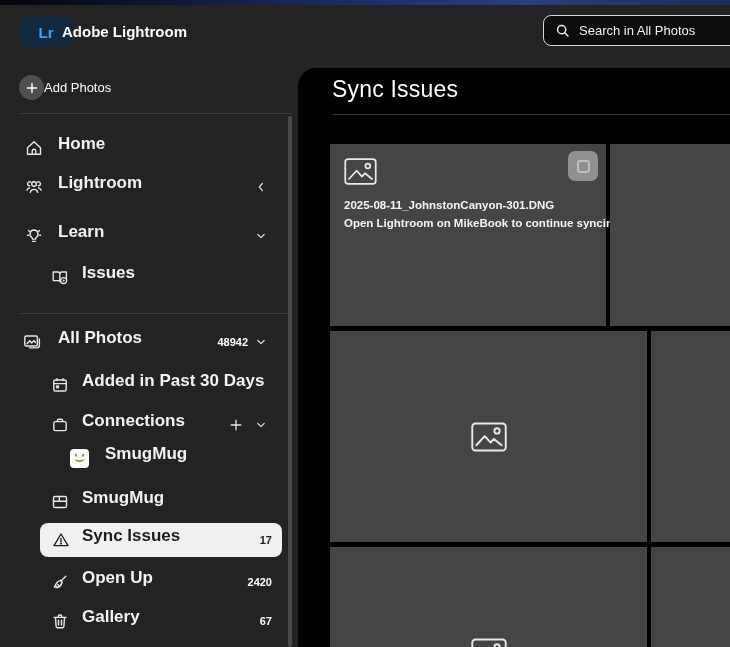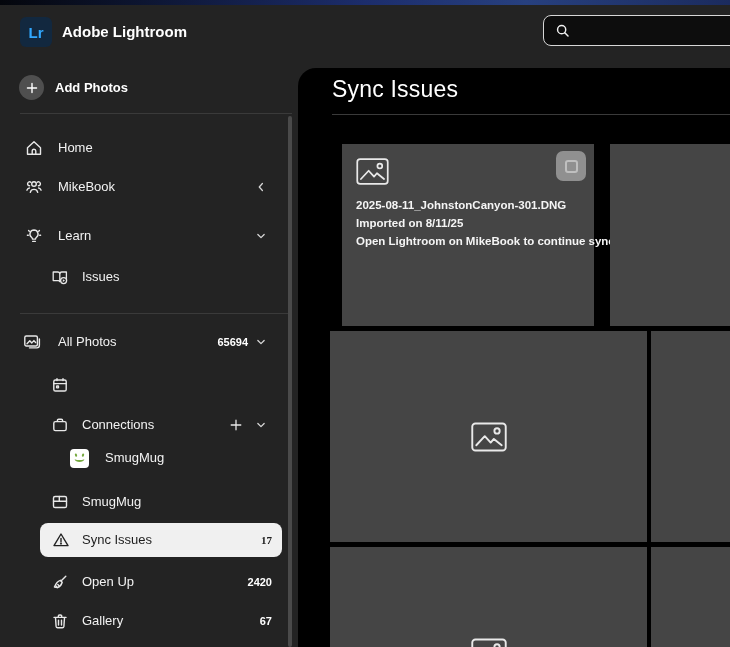--- a/index.html
+++ b/index.html
@@ -14,21 +14,21 @@
   svg { display:block; }
 
   
   .top-strip {
     position:absolute; left:0; top:0; width:730px; height:5px;
     background:linear-gradient(90deg,#04060c 0%,#0e1736 22%,#1c2d6c 50%,#27407f 72%,#1b2b5e 100%);
   }
 
   
   .logo {
-    position:absolute; left:20px; top:17px; width:32px; height:30px;
+    position:absolute; left:20px; top:17px; width:52px; height:30px;
     background:#12283f; border-radius:6px; color:#31a8ff;
     font-weight:700; font-size:15px; display:flex; align-items:center; justify-content:center;
   }
   .app-title { position:absolute; left:62px; top:23px; font-size:15px; font-weight:700; color:#fff; }
   .searchbox {
     position:absolute; left:543px; top:15px; width:210px; height:31px;
     background:#0d0d0d; border:1px solid #d6d6d6; border-radius:8px;
     display:flex; align-items:center; padding-left:10px;
   }
   .searchbox .sicon { color:#f0f0f0; margin-right:8px; }
@@ -37,60 +37,60 @@
     font-family:"Liberation Sans", sans-serif; font-size:13px; width:150px;
   }
   .searchbox input::placeholder { color:#f0f0f0; opacity:1; }
 
   
   .add-photos { position:absolute; left:19px; top:75px; height:25px; display:flex; align-items:center; cursor:pointer; }
   .add-photos .pcirc {
     width:25px; height:25px; border-radius:50%; background:#4f4f4f;
     display:flex; align-items:center; justify-content:center; color:#fff;
   }
-  .add-photos .plabel { margin-left:11px; font-size:13px; font-weight:700; color:#fff; }
+  .add-photos .plabel { font-size:13px; font-weight:400; color:#fff; }
 
   .sdivider { position:absolute; left:20px; width:272px; height:1px; background:#3a3a3a; }
 
   
   .nav-row { position:absolute; left:0; width:292px; height:34px; color:#f2f2f2; cursor:pointer; }
   .nicon { position:absolute; top:7px; width:20px; height:20px; color:#e8e8e8; }
-  .nlabel { position:absolute; top:9px; font-size:13px; font-weight:400; white-space:nowrap; }
+  .nlabel { position:absolute; top:3px; font-size:17px; font-weight:700; white-space:nowrap; }
   .ind0 .nicon { left:24px; } .ind0 .nlabel { left:58px; }
   .ind1 .nicon { left:50px; } .ind1 .nlabel { left:82px; }
   .ind2 .nicon { left:70px; } .ind2 .nlabel { left:105px; }
   .count { position:absolute; top:11px; right:20px; font-size:11px; font-weight:700; color:#fff; }
   .count.inner { right:44px; }
   .chev { position:absolute; top:10px; right:24px; width:14px; height:14px; color:#d8d8d8; }
   .rowplus { position:absolute; top:9px; right:48px; width:16px; height:16px; color:#e8e8e8; }
 
   
   .nav-pill {
     position:absolute; left:40px; width:242px; height:34px;
     background:#f0f0f0; border-radius:8px; color:#1d1d1d; cursor:pointer;
   }
   .nav-pill .nicon { left:11px; color:#222; }
   .nav-pill .nlabel { left:42px; color:#1d1d1d; }
-  .nav-pill .count { right:10px; color:#1d1d1d;font-family:Liberation Serif, serif; }
+  .nav-pill .count { right:10px; color:#1d1d1d; }
 
   .side-scrollbar {
     position:absolute; left:288px; top:116px; width:4px; height:531px;
     background:#4a4a4a; border-radius:2px;
   }
 
   
   .main-panel {
     position:absolute; left:298px; top:68px; width:432px; height:579px;
     background:#000; border-top-left-radius:18px; overflow:hidden;
   }
   .main-title { position:absolute; left:34px; top:8px; font-size:23px; font-weight:400; color:#fff; letter-spacing:.2px; }
   .main-divider { position:absolute; left:34px; top:46px; right:0; height:1px; background:#3a3a3a; }
 
   .tile { position:absolute; background:#454545; cursor:pointer; }
-  .t-r1a { left:32px;  top:76px;  width:252px; height:182px;margin-left:12px; }
+  .t-r1a { left:32px;  top:76px;  width:276px; height:182px; }
   .t-r1b { left:312px; top:76px;  width:170px; height:182px; }
   .t-r2a { left:32px;  top:263px; width:317px; height:211px; }
   .t-r2b { left:353px; top:263px; width:170px; height:211px; }
   .t-r3a { left:32px;  top:479px; width:317px; height:211px; }
   .t-r3b { left:353px; top:479px; width:170px; height:211px; }
 
   .tile .ph-topleft { position:absolute; left:14px; top:14px; color:#e9e9e9; }
   .tile .ph-center { position:absolute; left:50%; top:50%; transform:translate(-50%,-50%); color:#e9e9e9; }
   .tile-text { position:absolute; left:14px; top:52px; right:10px; font-size:11.5px; font-weight:600; line-height:18px; color:#f5f5f5; }
   .tile-text div { white-space:nowrap; }
@@ -111,20 +111,21 @@
   </div>
 <div class="app-title">Adobe Lightroom</div>
 
 <div class="searchbox">
   <span class="sicon">
     <svg width="17" height="17" viewBox="0 0 20 20" fill="none" stroke="currentColor" stroke-width="1.7" stroke-linecap="round">
         <circle cx="9" cy="9" r="4.8"></circle>
         <path d="M12.7 12.7 L16.5 16.5"></path>
       </svg>
   </span>
+  <input type="text" placeholder="Search in All Photos" style="">
 </div>
 
 <div class="add-photos">
   <span class="pcirc">
     <svg width="14" height="14" viewBox="0 0 20 20" fill="none" stroke="currentColor" stroke-width="2" stroke-linecap="round">
         <path d="M10 3.5 V16.5 M3.5 10 H16.5"></path>
       </svg>
   </span>
   <span class="plabel">Add Photos</span>
 </div>
@@ -145,21 +146,21 @@
   <span class="nicon">
     <svg width="20" height="20" viewBox="0 0 20 20" fill="none" stroke="currentColor" stroke-width="1.4" stroke-linecap="round" stroke-linejoin="round">
         <circle cx="10" cy="7" r="2.3"></circle>
         <path d="M6.3 15.3 a3.8 3.8 0 0 1 7.4 0"></path>
         <path d="M5.6 8.8 a2 2 0 1 1 1.2-3.6"></path>
         <path d="M14.4 8.8 a2 2 0 1 0-1.2-3.6"></path>
         <path d="M2.9 13.2 a3.4 3.4 0 0 1 2.5-2.2"></path>
         <path d="M17.1 13.2 a3.4 3.4 0 0 0-2.5-2.2"></path>
       </svg>
   </span>
-  <span class="nlabel">MikeBook</span>
+  <span class="nlabel">Lightroom</span>
   <span class="chev">
     <svg width="14" height="14" viewBox="0 0 20 20" fill="none" stroke="currentColor" stroke-width="1.8" stroke-linecap="round" stroke-linejoin="round">
         <path d="M12 5 L7.5 10 L12 15"></path>
       </svg>
   </span>
 </div>
 
 <div class="nav-row ind0" style="top:219px">
   <span class="nicon">
     <svg width="20" height="20" viewBox="0 0 20 20" fill="none" stroke="currentColor" stroke-width="1.4" stroke-linecap="round" stroke-linejoin="round">
@@ -192,37 +193,38 @@
 
 <div class="nav-row ind0" style="top:325px">
   <span class="nicon" style="left:22px">
     <svg width="20" height="20" viewBox="0 0 20 20" fill="none" stroke="currentColor" stroke-width="1.4" stroke-linecap="round" stroke-linejoin="round">
         <rect x="2.8" y="4" width="12.6" height="10" rx="1.5"></rect>
         <path d="M5 11.8 l2.8-3 2 2.1 2.1-2.3 1.7 1.9"></path>
         <path d="M17.4 7 v6.3 a2.6 2.6 0 0 1-2.6 2.6 H7.5"></path>
       </svg>
   </span>
   <span class="nlabel">All Photos</span>
-  <span class="count inner">65694</span>
+  <span class="count inner">48942</span>
   <span class="chev">
     <svg width="14" height="14" viewBox="0 0 20 20" fill="none" stroke="currentColor" stroke-width="1.8" stroke-linecap="round" stroke-linejoin="round">
         <path d="M5.5 7.8 L10 12.3 L14.5 7.8"></path>
       </svg>
   </span>
 </div>
 
 <div class="nav-row ind1" style="top:368px">
   <span class="nicon">
     <svg width="20" height="20" viewBox="0 0 20 20" fill="none" stroke="currentColor" stroke-width="1.4" stroke-linecap="round" stroke-linejoin="round">
         <rect x="3.8" y="5" width="12.4" height="11" rx="1.6"></rect>
         <path d="M3.8 8.6 h12.4"></path>
         <path d="M7 3.6 v2 M13 3.6 v2"></path>
         <rect x="6.6" y="11" width="1.9" height="1.9" rx="0.4"></rect>
       </svg>
   </span>
+  <span class="nlabel">Added in Past 30 Days</span>
 </div>
 
 <div class="nav-row ind1" style="top:408px">
   <span class="nicon">
     <svg width="20" height="20" viewBox="0 0 20 20" fill="none" stroke="currentColor" stroke-width="1.4" stroke-linecap="round" stroke-linejoin="round">
         <rect x="3.8" y="6.6" width="12.4" height="9" rx="1.6"></rect>
         <path d="M7.4 6.4 V5.5 a1.3 1.3 0 0 1 1.3-1.3 h2.6 a1.3 1.3 0 0 1 1.3 1.3 v.9"></path>
       </svg>
   </span>
   <span class="nlabel">Connections</span>
@@ -312,21 +314,20 @@
           <rect x="1.2" y="1.2" width="31.6" height="25.6" rx="3"></rect>
           <circle cx="24.6" cy="8.3" r="2.5"></circle>
           <path d="M5 21.8 L13 13.2 L18.6 19.3 L21.6 15.8 L29 21.8"></path>
         </svg>
     </span>
     <span class="tile-check">
         <span class="box"></span>
       </span>
     <div class="tile-text">
       <div>2025-08-11_JohnstonCanyon-301.DNG</div>
-      <div>Imported on 8/11/25</div>
       <div>Open Lightroom on MikeBook to continue syncing.</div>
     </div>
   </div>
   <div class="tile t-r1b"></div>
 
   <div class="tile t-r2a">
     <span class="ph-center">
       <svg width="36" height="30" viewBox="0 0 34 28" fill="none" stroke="currentColor" stroke-width="1.8" stroke-linecap="round" stroke-linejoin="round">
           <rect x="1.2" y="1.2" width="31.6" height="25.6" rx="3"></rect>
           <circle cx="24.6" cy="8.3" r="2.5"></circle>

